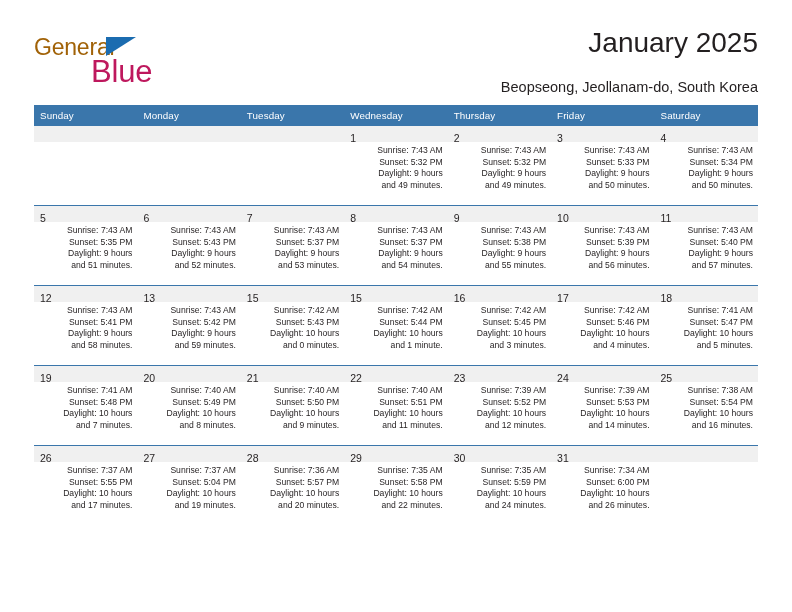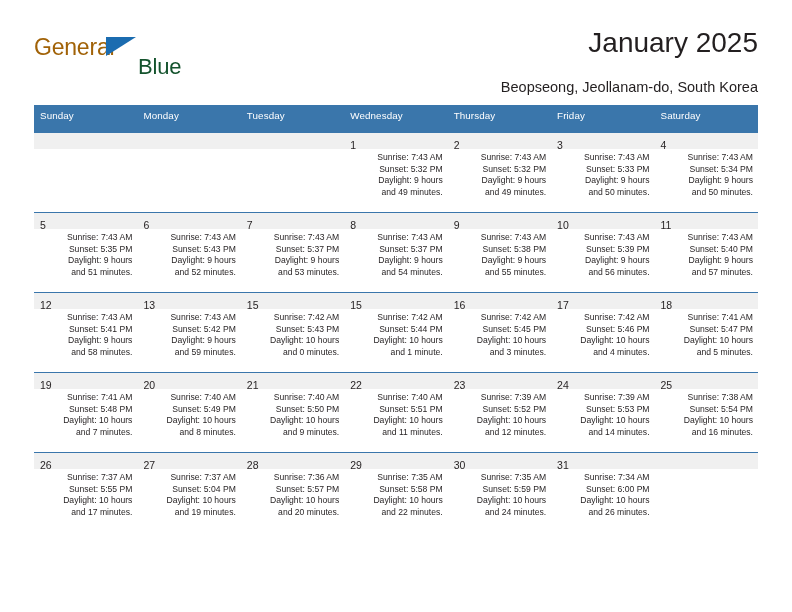--- a/index.html
+++ b/index.html
@@ -51,24 +51,23 @@
     top: 3px;
     width: 0;
     height: 0;
     border-left: 30px solid #1b6cb0;
     border-bottom: 19px solid transparent;
   }
   .logo-blue {
     position: absolute;
     left: 57px;
     top: 20px;
-    font-size: 22px;
+    font-size: 31px;
     letter-spacing: -0.2px;
-    color: #14532d;
-    margin-left: 47px;
+    color: #be185d;
   }
   .title-block {
     position: absolute;
     right: 0;
     top: 0;
     text-align: right;
   }
   .cal-title {
     font-size: 28px;
     color: #231f20;
@@ -91,21 +90,21 @@
     width: 724px;
     border-collapse: collapse;
     table-layout: fixed;
   }
   .calendar th {
     background: #3a76ab;
     color: #ffffff;
     font-size: 9.8px;
     font-weight: normal;
     text-align: left;
-    padding: 5px 0 12px 6px;
+    padding: 5px 0 5px 6px;
     height: 11px;
     letter-spacing: 0.1px;
   }
   .calendar td {
     vertical-align: top;
     padding: 0;
     border-top: 1px solid #3a76ab;
     height: 79px;
     width: 103.4px;
   }

